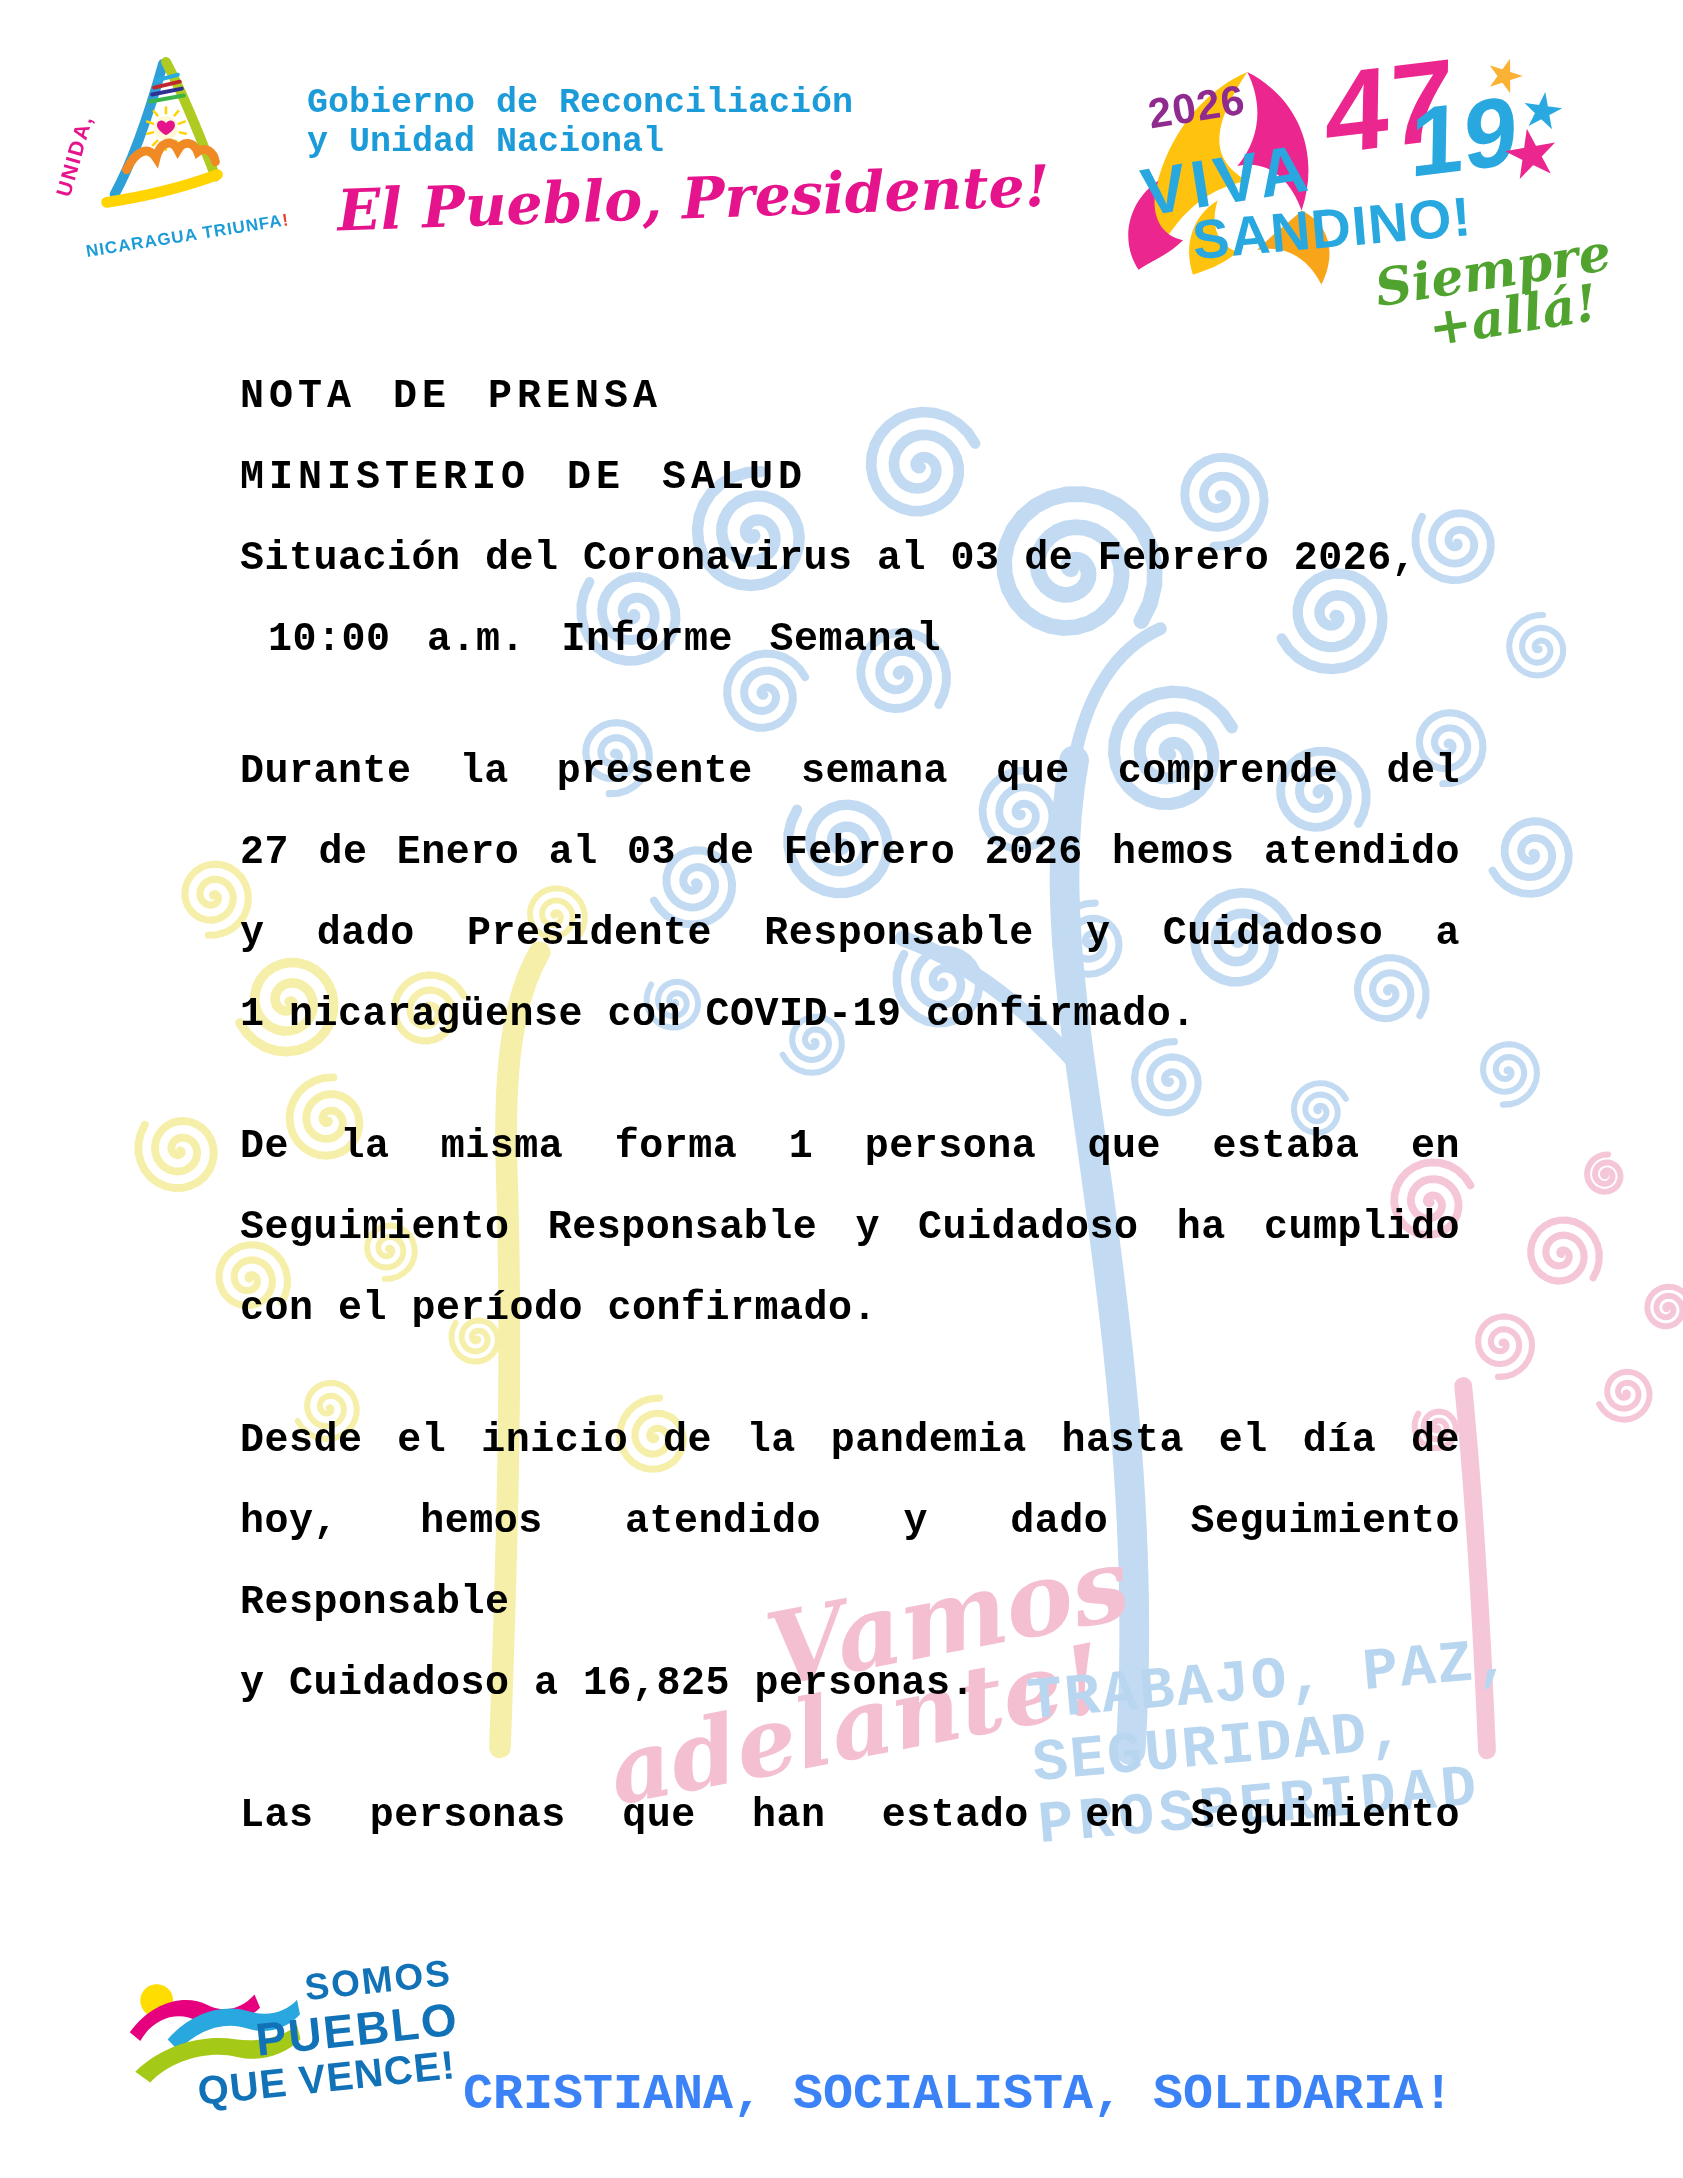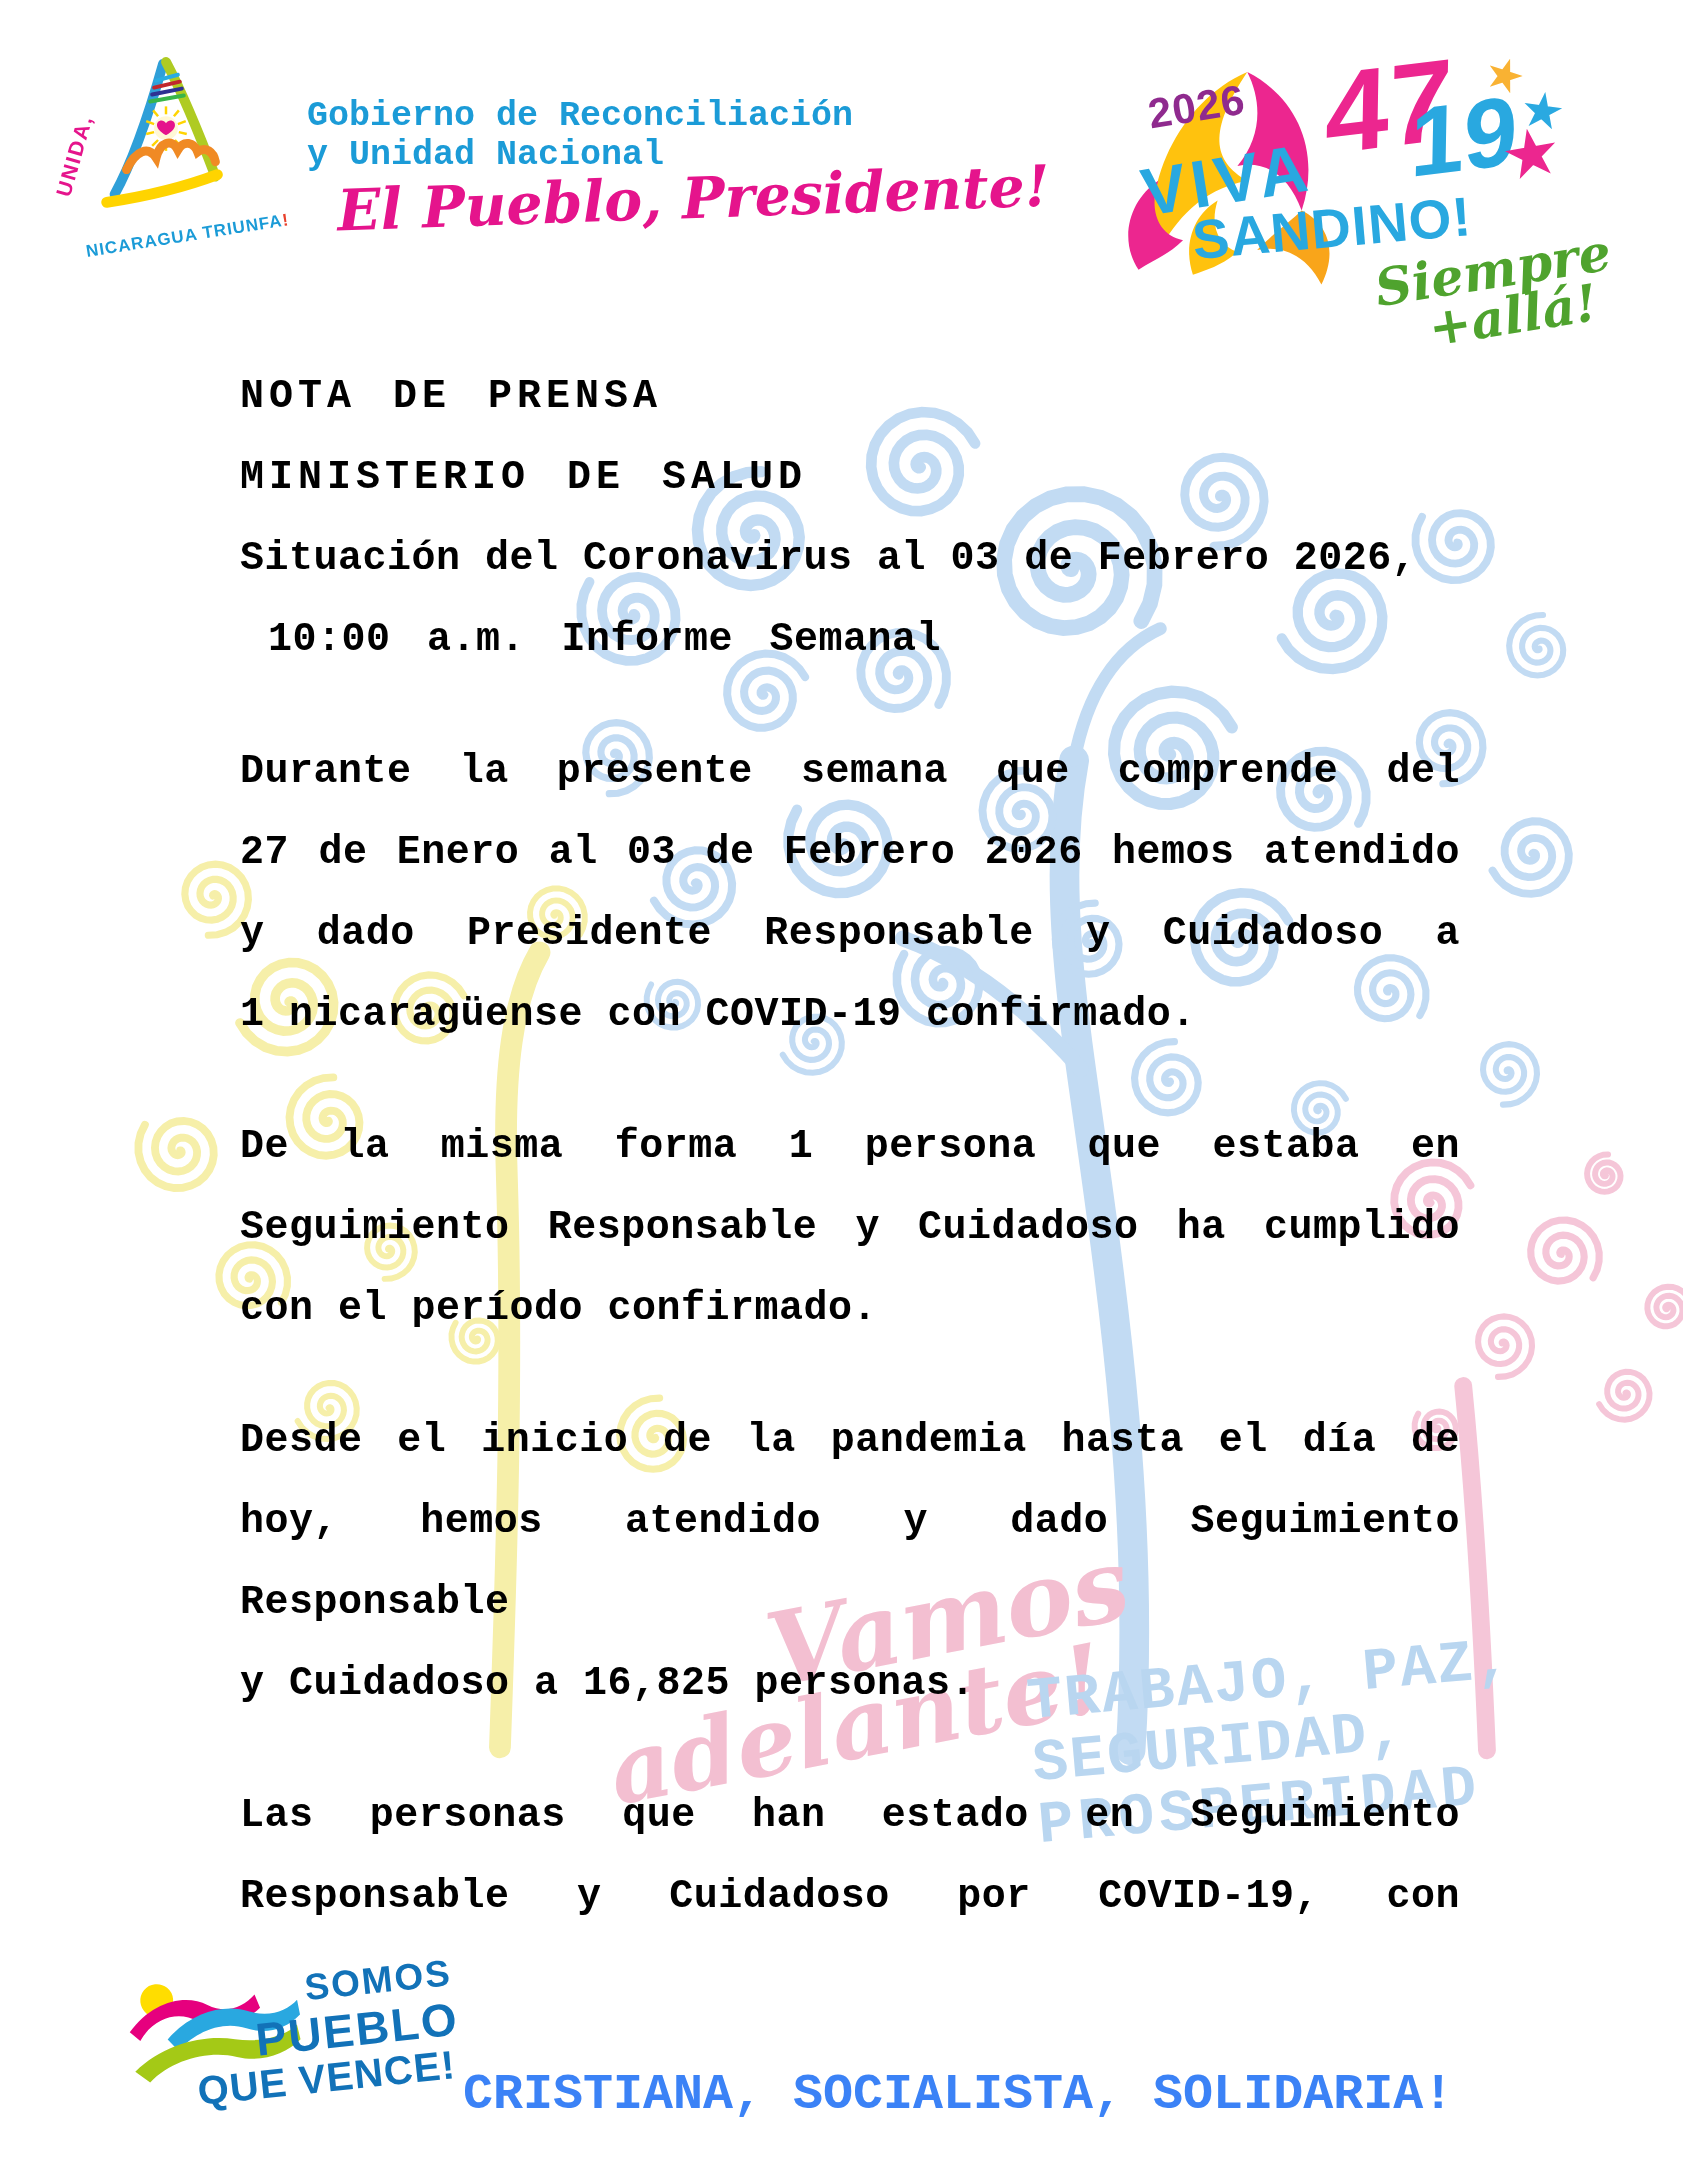--- a/index.html
+++ b/index.html
@@ -32,21 +32,21 @@
   .head-block{margin-bottom:28px;}
   .para{margin-top:51px;}
 
   
   .unida{position:absolute;left:63px;top:184px;transform:rotate(-74deg);transform-origin:0 50%;
          color:#E5148C;font-size:21px;font-weight:bold;letter-spacing:2px;z-index:3;
          font-family:"Liberation Sans",sans-serif;}
   .nica{position:absolute;left:85px;top:226px;transform:rotate(-9deg);color:#1B9BD7;
         font-size:17px;font-weight:bold;letter-spacing:1px;z-index:3;font-family:"Liberation Sans",sans-serif;white-space:nowrap;}
   .nica .bang{color:#E8402B;}
-  .gob{position:absolute;left:307px;top:97px;color:#1B9BD7;font-weight:bold;font-size:35px;line-height:39px;z-index:3;}
+  .gob{position:absolute;left:307px;top:84px;color:#1B9BD7;font-weight:bold;font-size:35px;line-height:39px;z-index:3;}
   .pueblo{position:absolute;left:337px;top:164px;color:#E5148C;z-index:3;transform:rotate(-2deg);
           font-family:"DejaVu Serif","Liberation Serif",serif;font-style:italic;font-weight:bold;font-size:57px;white-space:nowrap;}
 
   
   .rl{z-index:3;font-family:"Liberation Sans",sans-serif;font-weight:bold;white-space:nowrap;}
   .y2026{left:1148px;top:83px;font-size:42px;color:#8F2A8E;transform:rotate(-9deg);letter-spacing:1px;}
   .n47{left:1325px;top:40px;font-size:115px;color:#EC268F;transform:rotate(-7deg) skewX(-8deg);}
   .n19{left:1410px;top:81px;font-size:97px;color:#29A8E0;transform:rotate(-7deg) skewX(-8deg);}
   .viva{left:1141px;top:141px;font-size:67px;color:#29A8E0;transform:rotate(-9deg);letter-spacing:5px;}
   .sandino{left:1192px;top:196px;font-size:55px;color:#29A8E0;transform:rotate(-5deg);letter-spacing:1px;}
@@ -207,21 +207,20 @@
       <div class="ln j">Seguimiento Responsable y Cuidadoso ha cumplido</div>
       <div class="ln">con el período confirmado.</div>
     </div>
     <div class="para">
       <div class="ln j">Desde el inicio de la pandemia hasta el día de</div>
       <div class="ln j">hoy, hemos atendido y dado Seguimiento Responsable</div>
       <div class="ln">y Cuidadoso a 16,825 personas.</div>
     </div>
     <div class="para">
       <div class="ln j">Las personas que han estado en Seguimiento</div>
-      <div class="ln j">Responsable y Cuidadoso por COVID-19, con</div>
     </div>
   </main>
 
   <div class="somos-wrap">
     <svg class="abs" style="left:36px;top:40px;" width="178" height="119" viewBox="0 0 260 170">
       <circle cx="52" cy="40" r="24" fill="#FFDD00"></circle>
       <path d="M8,82 C45,40 95,34 125,54 C150,70 175,64 195,46 L201,66 C170,90 135,94 108,76 C82,58 45,64 22,96 Z" fill="#E6007E"></path>
       <path d="M62,98 C100,62 150,54 185,70 C215,82 240,74 256,60 L258,82 C235,102 205,106 178,94 C148,80 108,88 76,116 Z" fill="#29A8E0"></path>
       <path d="M10,140 C55,104 115,96 160,108 C200,118 235,110 252,96 L255,118 C230,138 195,146 160,134 C120,120 65,128 30,158 Z" fill="#A4C916"></path>
     </svg>

